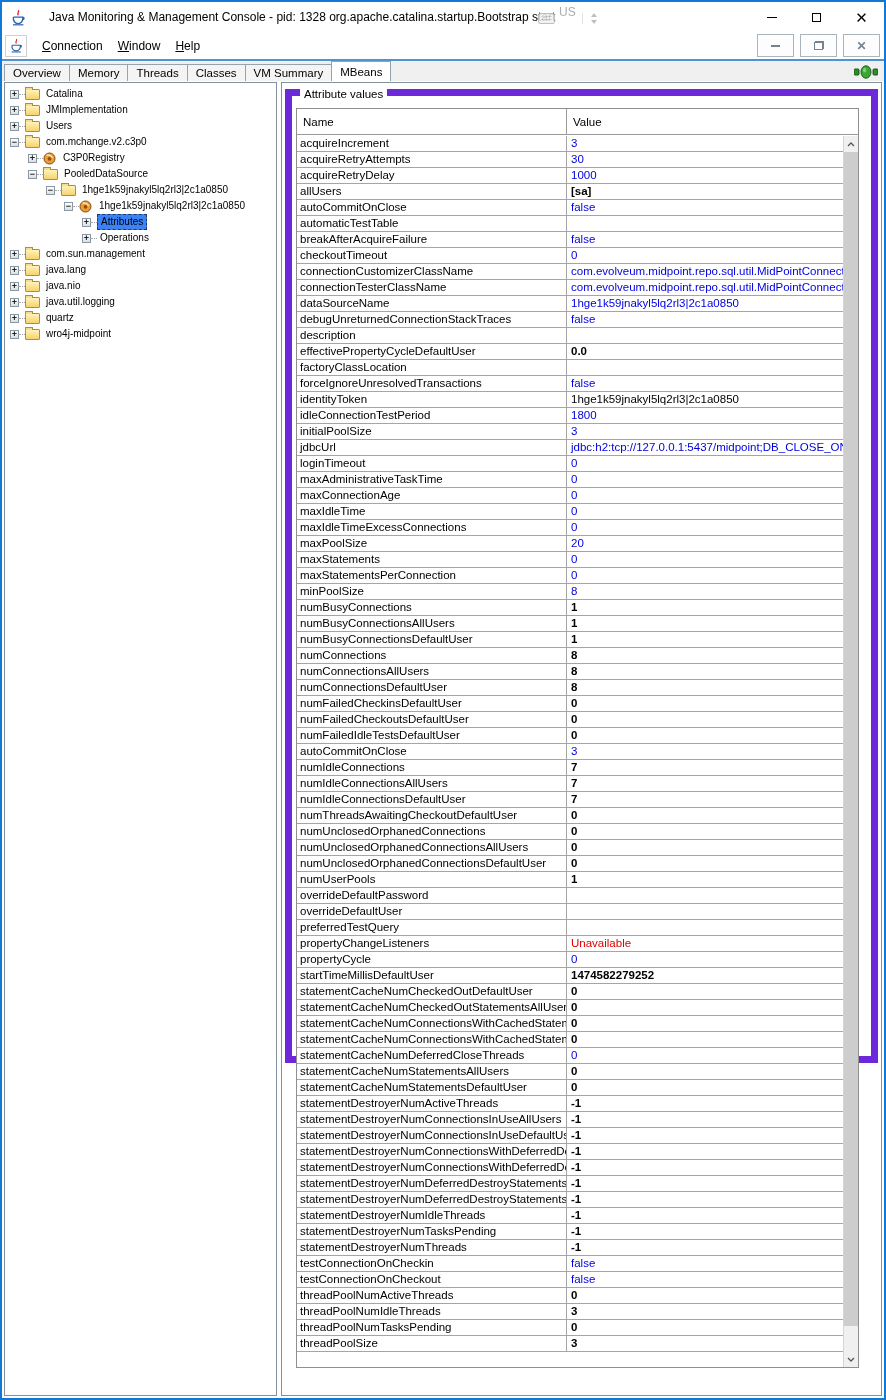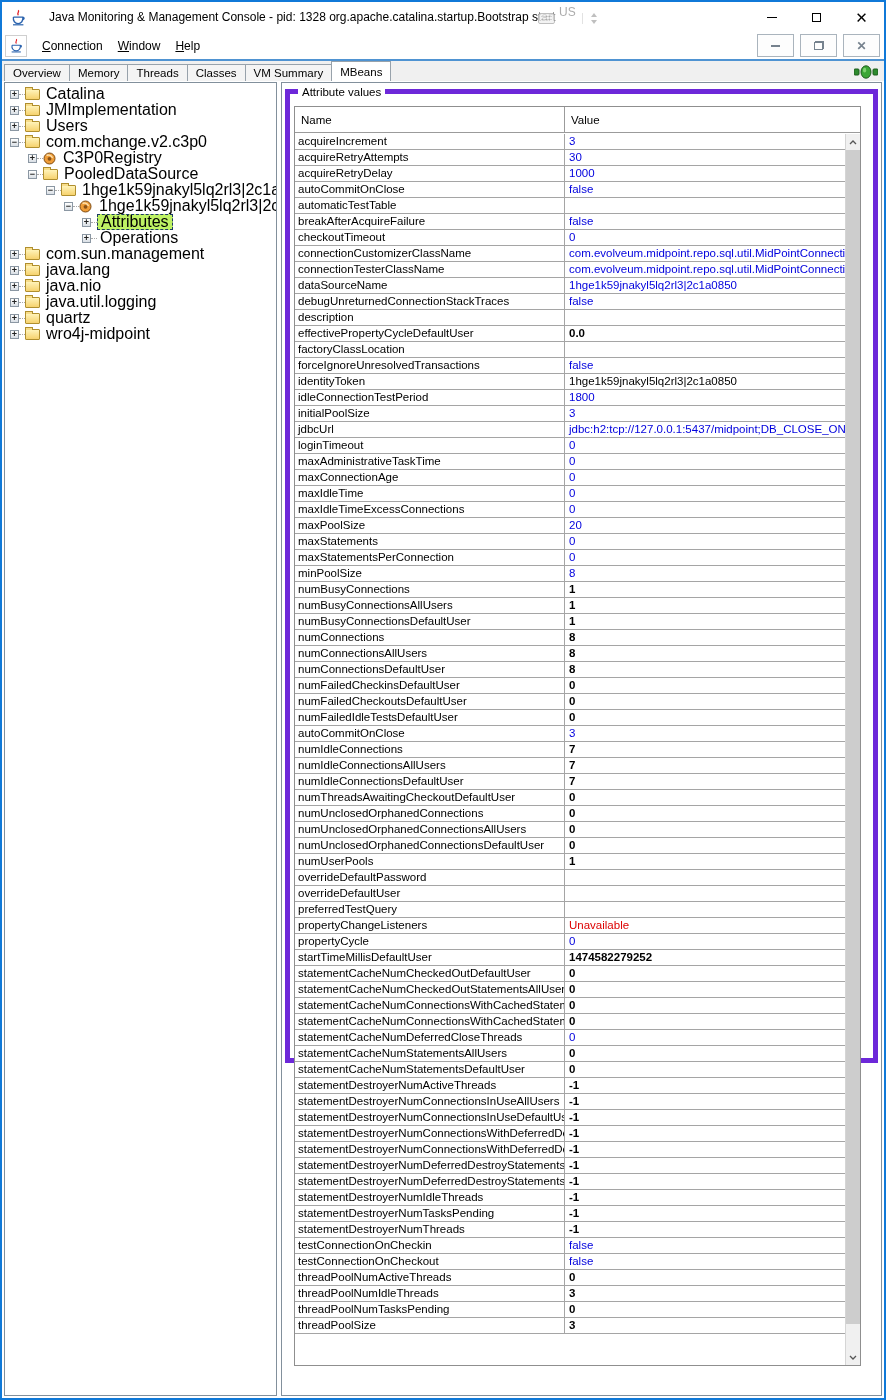--- a/index.html
+++ b/index.html
@@ -44,26 +44,26 @@
 
   
   .main { display:flex; gap:4px; padding:1px 2px 2px 2px; height:1317px; }
   .tree-panel { width:273px; flex:none; border:1px solid #82909c; background:#fff; overflow:hidden; padding-top:3px; }
   .tree-row { height:16px; display:flex; align-items:center; white-space:nowrap; }
   .toggle { flex:none; width:9px; height:9px; border:1px solid #8b97a3; background:linear-gradient(#ffffff,#d9dfe5); font-size:9px; font-weight:bold; color:#222; line-height:7px; text-align:center; }
   .connector { flex:none; width:6px; border-top:1px dotted #a8a8a8; }
   .icon-folder { flex:none; width:15px; height:11px; background:linear-gradient(#fff3b8,#f6d26e); border:1px solid #b08f2e; border-radius:1px; position:relative; margin:1px 3px 0 0; }
   .icon-folder::before { content:""; position:absolute; top:-3px; left:-1px; width:6px; height:2px; background:#f8dd8a; border:1px solid #b08f2e; border-bottom:none; }
   .icon-mbean { flex:none; width:14px; height:14px; margin-right:3px; display:flex; align-items:center; }
-  .tree-label { font-size:16px; color:#000; padding:0 3px; line-height:14px; }
-  .tree-label.selected { background:#bef264; border:1px dashed #1d3a66; color:#000; }
+  .tree-label { font-size:10px; color:#000; padding:0 3px; line-height:14px; }
+  .tree-label.selected { background:#3b82f6; border:1px dashed #1d3a66; color:#000; }
 
   
   .right-area { flex:1; border:1px solid #82909c; background:#fff; display:flex; flex-direction:column; overflow:hidden; }
-  .groupbox { position:relative; margin:6px 3px 0 3px; height:974px; border:5px solid #6d28d9; }
+  .groupbox { position:relative; margin:6px 3px 0 3px; height:974px; border:7px solid #6d28d9; }
   .groupbox-title { position:absolute; top:-8px; left:8px; background:#fff; padding:0 4px; font-size:11.5px; color:#000; }
   .attr-table { position:absolute; left:4px; right:12px; top:12px; height:1260px; border:1px solid #8f8f8f; background:#fff; }
   .t-header { display:flex; height:26px; border-bottom:1px solid #9b9b9b; }
   .th-name { width:270px; flex:none; border-right:1px solid #9b9b9b; font-size:11.5px; display:flex; align-items:center; padding-left:6px; }
   .th-value { flex:1; font-size:11.5px; display:flex; align-items:center; padding-left:6px; }
   .t-body { position:absolute; top:27px; left:0; right:15px; bottom:0; overflow:hidden; }
   .t-row { display:flex; height:16px; border-bottom:1px solid #a5a5a5; }
   .t-name { width:270px; flex:none; border-right:1px solid #a5a5a5; font-size:11.5px; line-height:15px; padding-left:3px; overflow:hidden; white-space:nowrap; color:#000; }
   .t-val { flex:1; font-size:11.5px; line-height:15px; padding-left:4px; overflow:hidden; white-space:nowrap; }
   .v-blue { color:#0000dd; }
@@ -280,20 +280,24 @@
               </div>
               <div class="t-row">
                 <div class="t-name">acquireRetryAttempts</div>
                 <div class="t-val v-blue">30</div>
               </div>
               <div class="t-row">
                 <div class="t-name">acquireRetryDelay</div>
                 <div class="t-val v-blue">1000</div>
               </div>
               <div class="t-row">
+                <div class="t-name">allUsers</div>
+                <div class="t-val v-bold">[sa]</div>
+              </div>
+              <div class="t-row">
                 <div class="t-name">autoCommitOnClose</div>
                 <div class="t-val v-blue">false</div>
               </div>
               <div class="t-row">
                 <div class="t-name">automaticTestTable</div>
                 <div class="t-val v-plain"></div>
               </div>
               <div class="t-row">
                 <div class="t-name">breakAfterAcquireFailure</div>
                 <div class="t-val v-blue">false</div>

